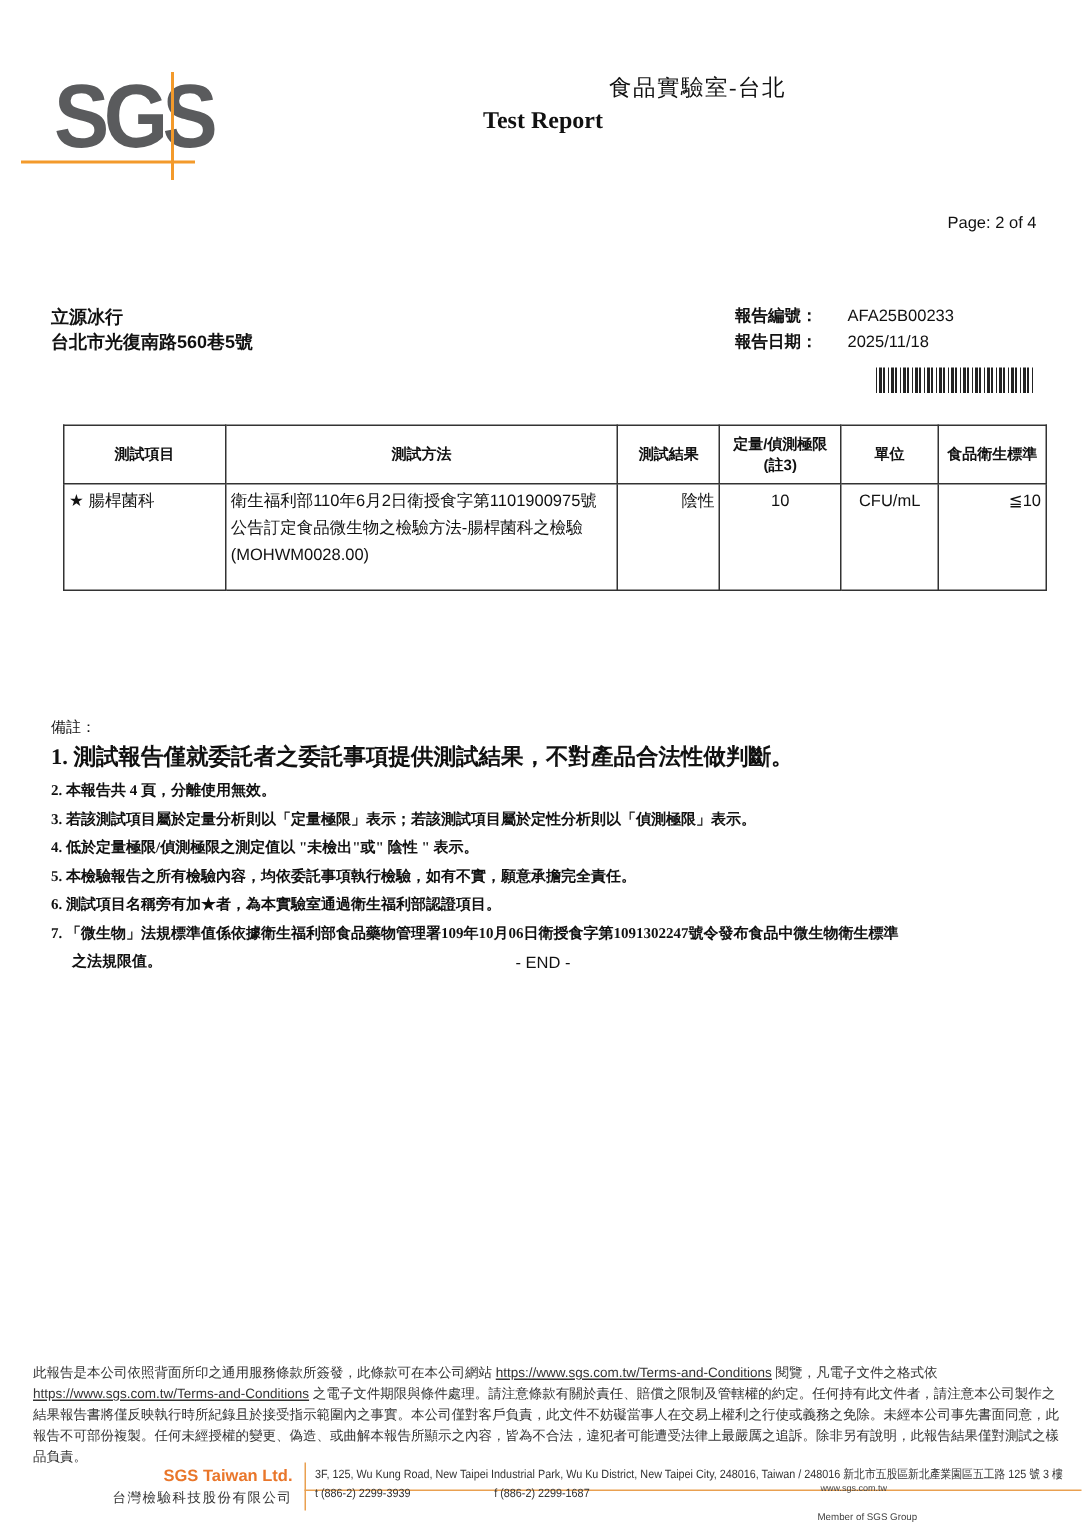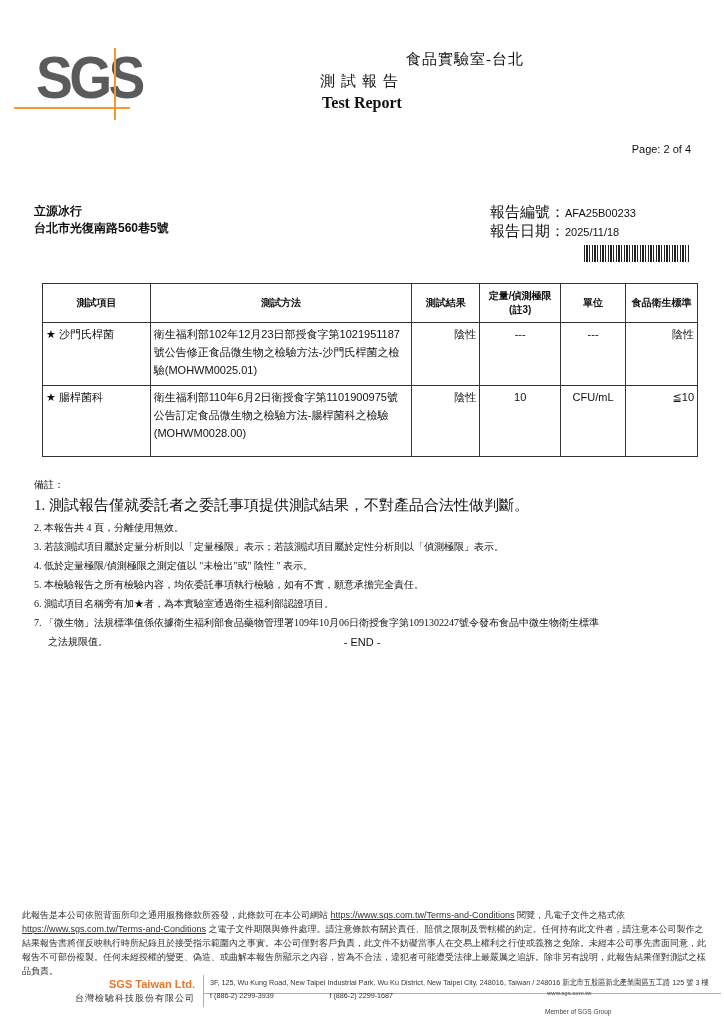--- a/index.html
+++ b/index.html
@@ -13,35 +13,35 @@
   
   .header-center { left:200px; top:48px; width:324px; text-align:center; font-family:"Liberation Serif", "DejaVu Serif", serif; }
   .h-zh1 { font-size:15px; line-height:22px; letter-spacing:1px;text-align:right; }
   .h-en1 { font-size:15px; font-weight:bold; line-height:22px; }
   .h-zh2 { font-size:15px; line-height:22px; letter-spacing:6px; }
   .h-en2 { font-size:16px; font-weight:bold; line-height:22px; }
   .page-num { right:33px; top:143px; font-size:11px; }
   
   .client { left:34px; top:203px; font-size:12px; font-weight:bold; line-height:17px; }
   .report-meta { left:490px; top:203px; font-size:11px; line-height:17px; }
-  .report-meta .lbl { display:inline-block; width:75px; font-weight:normal; font-size:15px; }
+  .report-meta .lbl { display:inline-block; width:75px; font-weight:bold; font-size:11px; }
   .barcode { left:584px; top:245px; width:106px; height:17px; background:repeating-linear-gradient(90deg,#222 0 1px,#fff 1px 2px,#222 2px 4px,#fff 4px 5px,#222 5px 6px,#fff 6px 8px); }
   
   table.results { position:absolute; left:42px; top:283px; width:656px; border-collapse:collapse; font-size:11px; }
   table.results th, table.results td { border:1.5px solid #333; vertical-align:top; padding:2px 3px; }
   table.results th { height:34px; vertical-align:middle; font-weight:bold; font-size:10px; text-align:center; }
   table.results td { line-height:18px; }
   .r1 td { height:58px; }
   .r2 td { height:66px; }
   .right { text-align:right; }
   .center { text-align:center; }
   
   .notes { left:34px; top:478px; width:660px; font-family:"Liberation Serif", "DejaVu Serif", serif; font-size:10px; }
   .notes .title { margin-bottom:0; }
-  .notes .item { line-height:19px; }
+  .notes .item { line-height:19px;font-weight:bold; }
   .notes .item.big { font-size:15px; line-height:26px; }
   .notes .indent { padding-left:14px; }
   .end { left:0; width:724px; top:636px; text-align:center; font-size:11px; }
   
   .disclaimer { left:22px; top:908px; width:684px; font-size:9px; line-height:14px; color:#333; }
   .disclaimer a { color:#333; text-decoration:underline;text-align:center; }
   .footer-co { left:60px; top:977px; width:135px; text-align:right; }
   .co-en { color:#e9762a; font-weight:bold; font-size:11px; line-height:14px; }
   .co-zh { font-size:9px; color:#333; line-height:14px; letter-spacing:1px; }
   .footer-vline { left:203px; top:975px; width:1px; height:32px; background:#e9a050; }
@@ -54,21 +54,20 @@
 <body>
 
 <div class="abs logo">
   <div class="logo-text">SGS</div>
   <div class="logo-hline"></div>
   <div class="logo-vline"></div>
 </div>
 
 <div class="abs header-center">
   <div class="h-zh1">食品實驗室-台北</div>
-  <div class="h-zh2">測試報告</div>
   <div class="h-en2">Test Report</div>
 </div>
 <div class="abs page-num">Page: 2 of 4</div>
 
 <div class="abs client">
   <div>立源冰行</div>
   <div>台北市光復南路560巷5號</div>
 </div>
 
 <div class="abs report-meta">
@@ -90,28 +89,20 @@
     <tr>
       <th>測試項目</th>
       <th>測試方法</th>
       <th>測試結果</th>
       <th>定量/偵測極限(註3)</th>
       <th>單位</th>
       <th>食品衛生標準</th>
     </tr>
   </thead>
   <tbody>
-    <tr class="r1">
-      <td>★ 沙門氏桿菌</td>
-      <td>衛生福利部102年12月23日部授食字第1021951187號公告修正食品微生物之檢驗方法-沙門氏桿菌之檢驗(MOHWM0025.01)</td>
-      <td class="right">陰性</td>
-      <td class="center">---</td>
-      <td class="center">---</td>
-      <td class="right">陰性</td>
-    </tr>
     <tr class="r2">
       <td>★ 腸桿菌科</td>
       <td>衛生福利部110年6月2日衛授食字第1101900975號公告訂定食品微生物之檢驗方法-腸桿菌科之檢驗(MOHWM0028.00)</td>
       <td class="right">陰性</td>
       <td class="center">10</td>
       <td class="center">CFU/mL</td>
       <td class="right">≦10</td>
     </tr>
   </tbody>
 </table>

